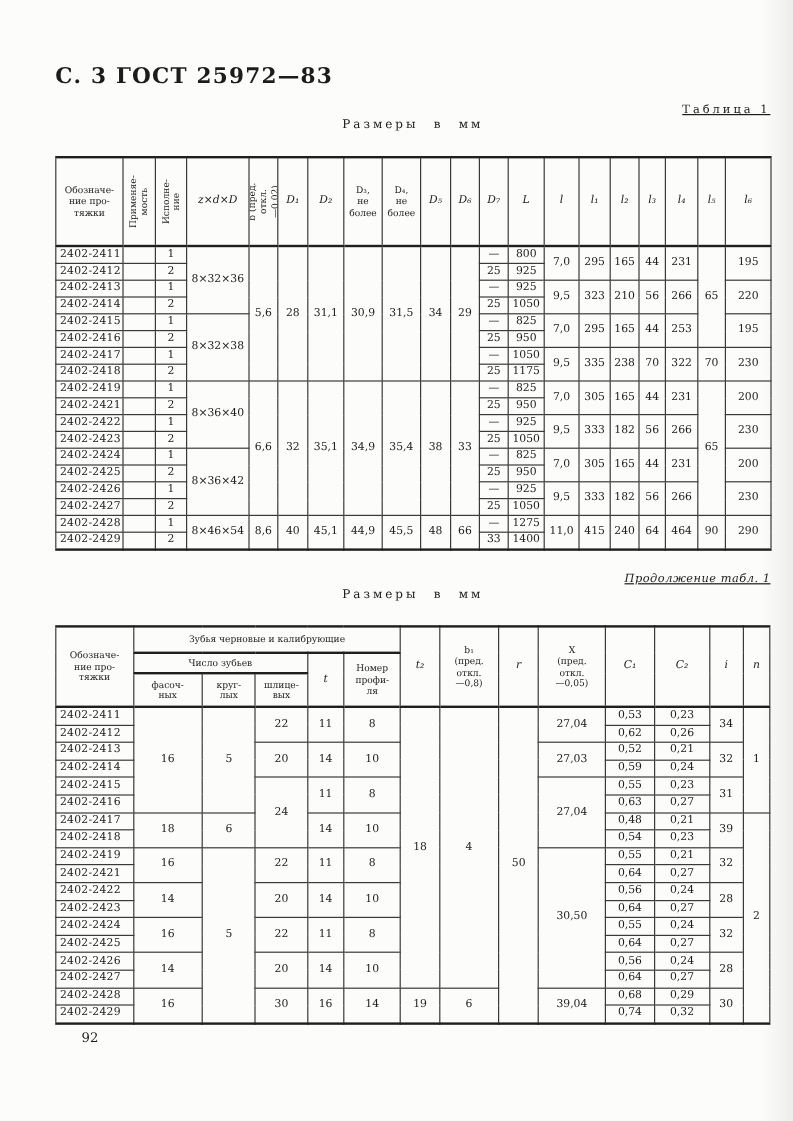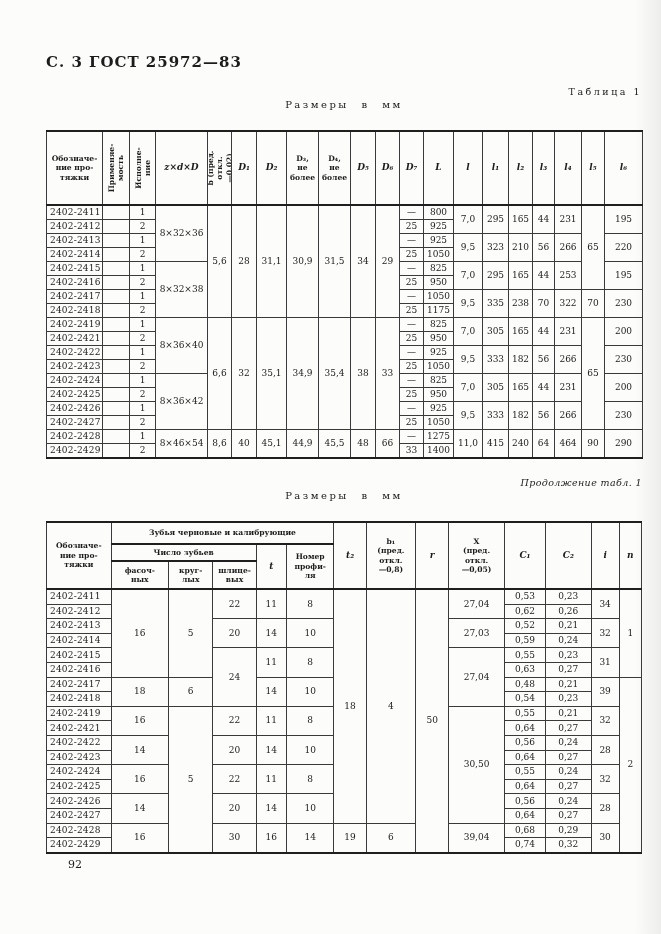--- a/index.html
+++ b/index.html
@@ -7,39 +7,39 @@
     width:661px;height:934px;
     background:#e9e9e7;
     font-family:"DejaVu Serif","Liberation Serif",serif;
     color:#1c1c1c;
     -webkit-font-smoothing:antialiased;
   }
   .page{
     position:relative;width:661px;height:934px;background:#fcfcfa;overflow:hidden;
     background-image:linear-gradient(to right, rgba(0,0,0,0) 96%, rgba(0,0,0,0.06) 100%);
   }
-  .doc-header{position:absolute;left:46px;top:53px;font-weight:bold;font-size:15px;letter-spacing:1px;}
+  .doc-header{position:absolute;left:46px;top:53px;font-weight:bold;font-size:18px;letter-spacing:1px;}
   .page-number{position:absolute;left:48px;top:858px;font-size:11px;margin-left:20px;}
   .block{position:absolute;left:46px;width:596px;}
   .block1{top:86px;}
   .block2{top:477px;}
-  .tcaption{font-size:9.5px;text-align:right;letter-spacing:2.5px;height:13px;}
+  .tcaption{font-size:9.5px;text-align:right;letter-spacing:2.5px;height:13px;text-decoration:underline;}
   .tcaption.cont{font-style:italic;letter-spacing:0.4px;}
   .units{font-size:10px;text-align:center;letter-spacing:2.5px;word-spacing:7px;height:14px;margin-bottom:17px;}
   table.gtable{
     border-collapse:collapse;table-layout:fixed;width:596px;
     border:1px solid #2e2e2e;border-top:2px solid #1f1f1f;border-bottom:2px solid #1f1f1f;
   }
   .gtable th,.gtable td{
     border:1px solid #3a3a3a;
     text-align:center;vertical-align:middle;
     padding:0 1px;overflow:hidden;
   }
   .gtable thead th{
-    font-weight:bold;font-size:7.6px;line-height:1.25;
+    font-weight:normal;font-size:7.6px;line-height:1.25;
     white-space:pre-line;border-bottom:2px solid #1f1f1f;
   }
   .gtable tbody td{font-size:9px;line-height:1;height:13px;}
   #t2.gtable tbody td{height:13.6px;}
   #t1 thead th{height:72px;}
   #t2 thead tr:nth-child(1) th{height:20px;}
   #t2 thead tr:nth-child(2) th{height:15px;margin-top:12px;}
   #t2 thead tr:nth-child(3) th{height:26px;}
   th.var,td.var{font-style:italic;}
   #t1 thead th.var,#t2 thead th.var{font-size:9px;}

